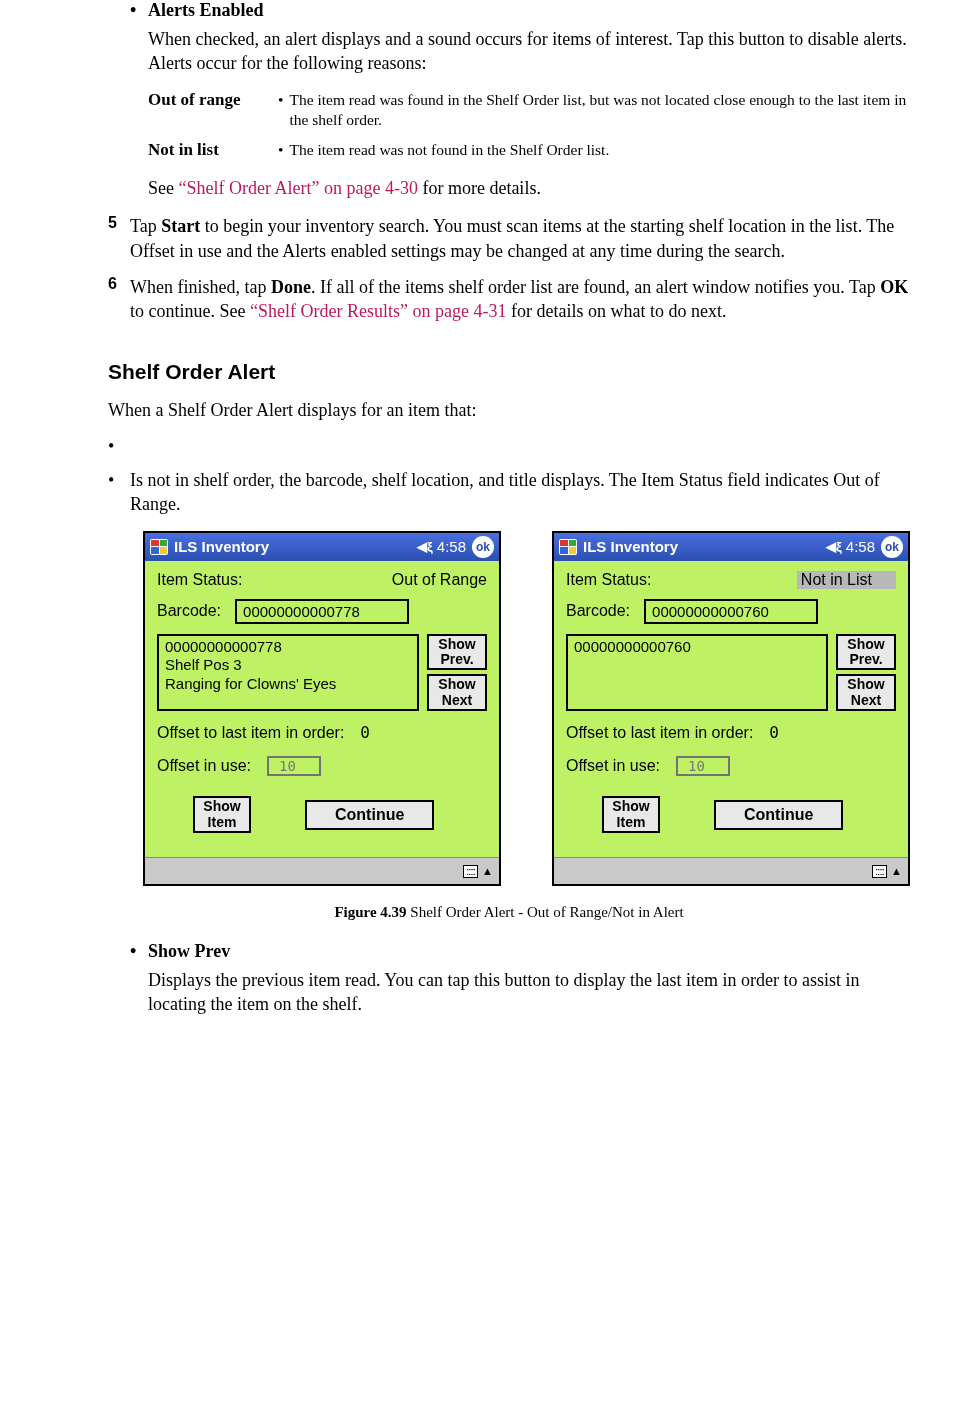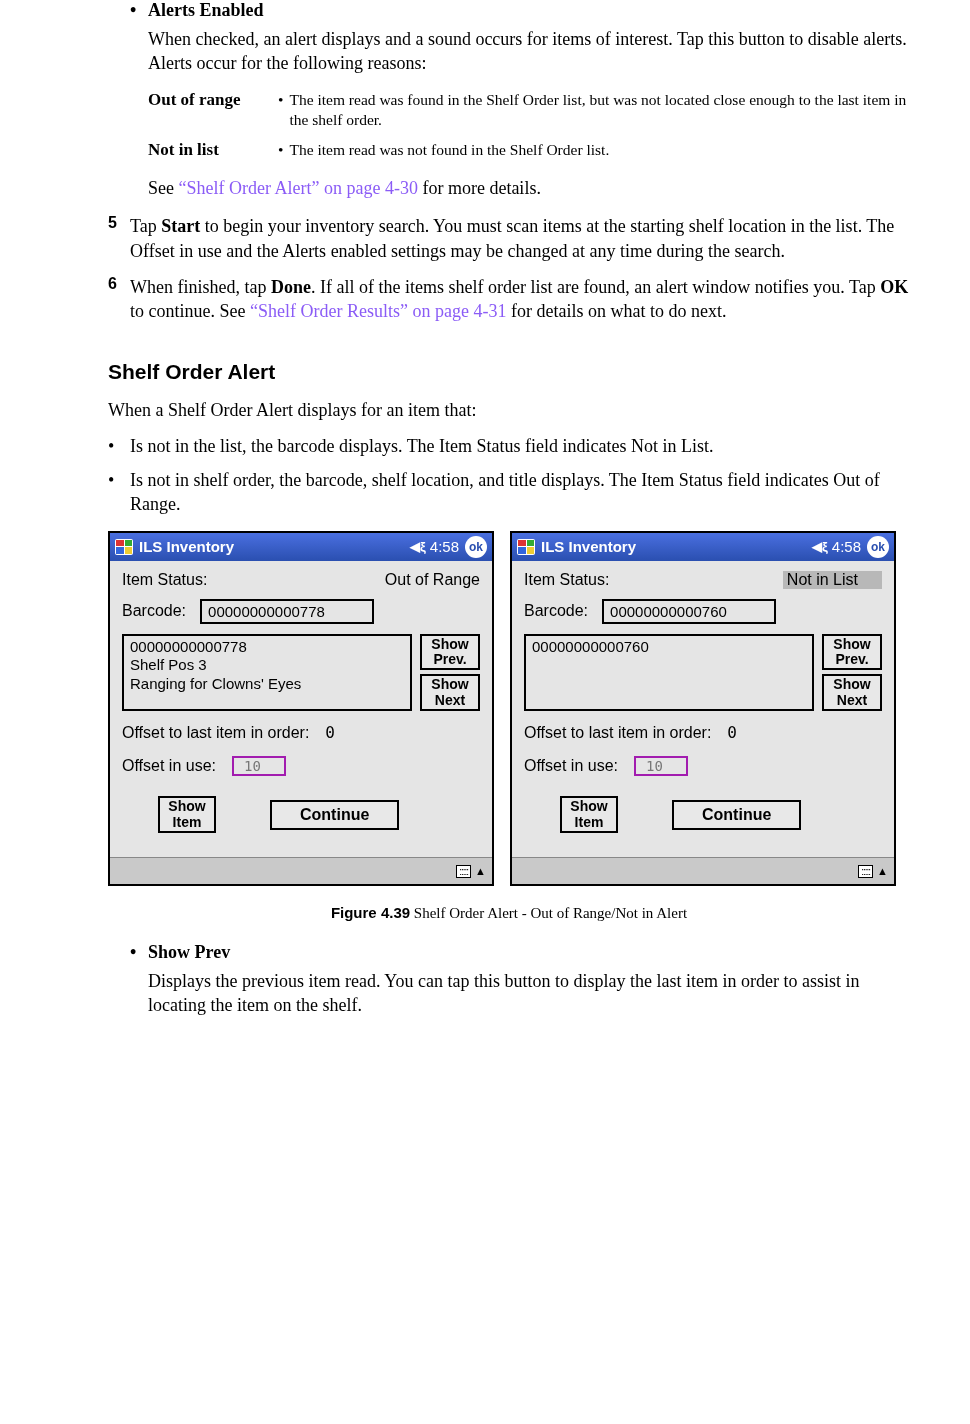--- a/index.html
+++ b/index.html
@@ -46,21 +46,21 @@
   }
   .alert-desc {
     display: flex;
     font-size: 15.5px;
     line-height: 1.3;
   }
   .alert-desc-bullet {
     margin-right: 6px;
   }
   .link {
-    color: #8b5cf6;
+    color: #be185d;
   }
   .num-item {
     display: flex;
     margin-bottom: 12px;
   }
   .num {
     width: 22px;
     flex-shrink: 0;
     font-weight: bold;
     font-family: Arial, Helvetica, sans-serif;
@@ -94,23 +94,24 @@
     flex-shrink: 0;
   }
   .screens {
     display: flex;
     gap: 16px;
     margin: 14px 0 18px -22px;
   }
   .screen {
     width: 382px;
     border: 2px solid #000;
-    background: #e5e5e5;
+    background: #bef264;
     font-family: Tahoma, Arial, sans-serif;
     font-size: 15px;
+    margin-left: 35px;
   }
   .titlebar {
     background: #3b5fcd;
     background: linear-gradient(#4a6fe0, #2a4fb0);
     color: #fff;
     display: flex;
     align-items: center;
     padding: 3px 5px;
     font-weight: bold;
     font-size: 15px;
@@ -214,21 +215,21 @@
     display: flex;
     align-items: center;
     margin: 8px 0 14px 0;
     font-size: 16px;
   }
   .offset-val {
     margin-left: 16px;
     font-family: monospace;
   }
   .inuse-box {
-    border: 2px solid #a21caf;
+    border: 2px solid #737373;
     padding: 0 10px;
     margin-left: 16px;
     color: #777;
     font-family: monospace;
     font-size: 14px;
     min-width: 30px;
     display: inline-block;
   }
   .bottom-btns {
     display: flex;
@@ -272,21 +273,21 @@
   }
   .arrow-up {
     font-size: 11px;
   }
   .fig-caption {
     text-align: center;
     font-size: 15px;
     margin: 0 0 20px -22px;
   }
   .fig-caption b {
-    font-family: Liberation Sans, sans-serif;
+    font-family: Liberation Serif, serif;
     font-weight: bold;
   }
   .show-prev-block .bullet-item { margin-left: 0; }
   .show-prev-block .body-para { margin-left: 18px; }
   .footer {
     position: relative;
     margin-top: 70px;
     font-size: 14px;
     letter-spacing: 2.5px;
     display: flex;
@@ -344,21 +345,20 @@
     <div class="num-body">
       <span>When finished, tap </span><b>Done</b><span>. If all of the items shelf order list are found, an alert window notifies you. Tap </span><b>OK</b><span> to continue. See </span><span class="link">“Shelf Order Results” on page 4-31</span><span> for details on what to do next.</span>
     </div>
   </div>
 
   <h2 class="section">Shelf Order Alert</h2>
   <p class="intro">When a Shelf Order Alert displays for an item that:</p>
 
   <div class="list-b">
     <span class="dot">•</span>
-    <span>Is not in the list, the barcode displays. The Item Status field indicates Not in List.</span>
   </div>
   <div class="list-b">
     <span class="dot">•</span>
     <span>Is not in shelf order, the barcode, shelf location, and title displays. The Item Status field indicates Out of Range.</span>
   </div>
 
   <div class="screens">
 
     <div class="screen">
       <div class="titlebar">

